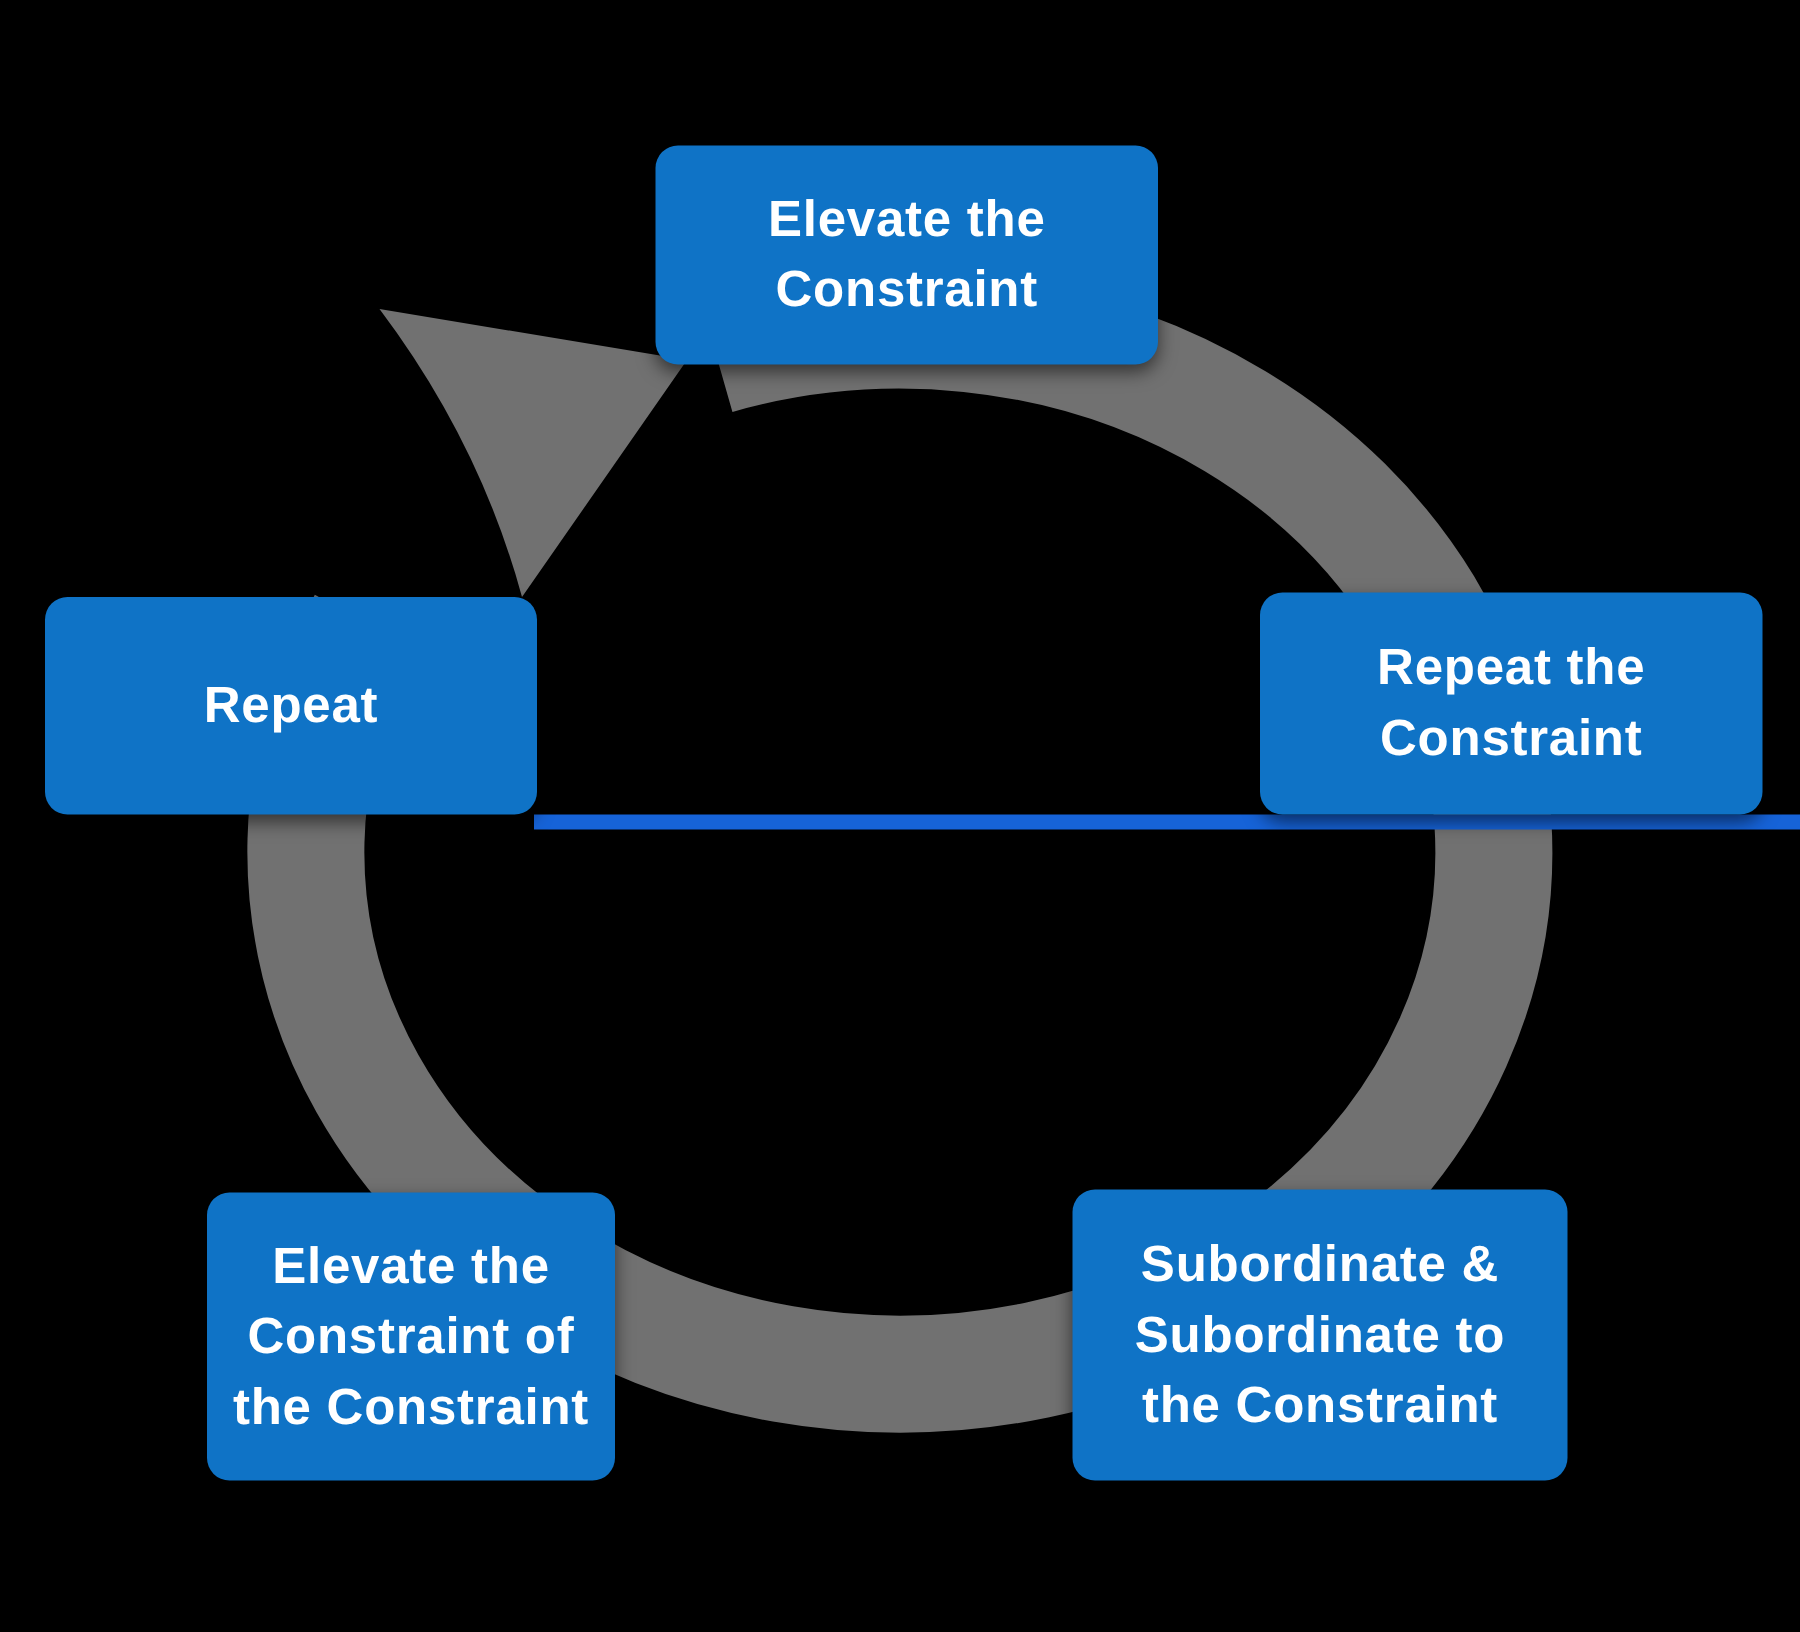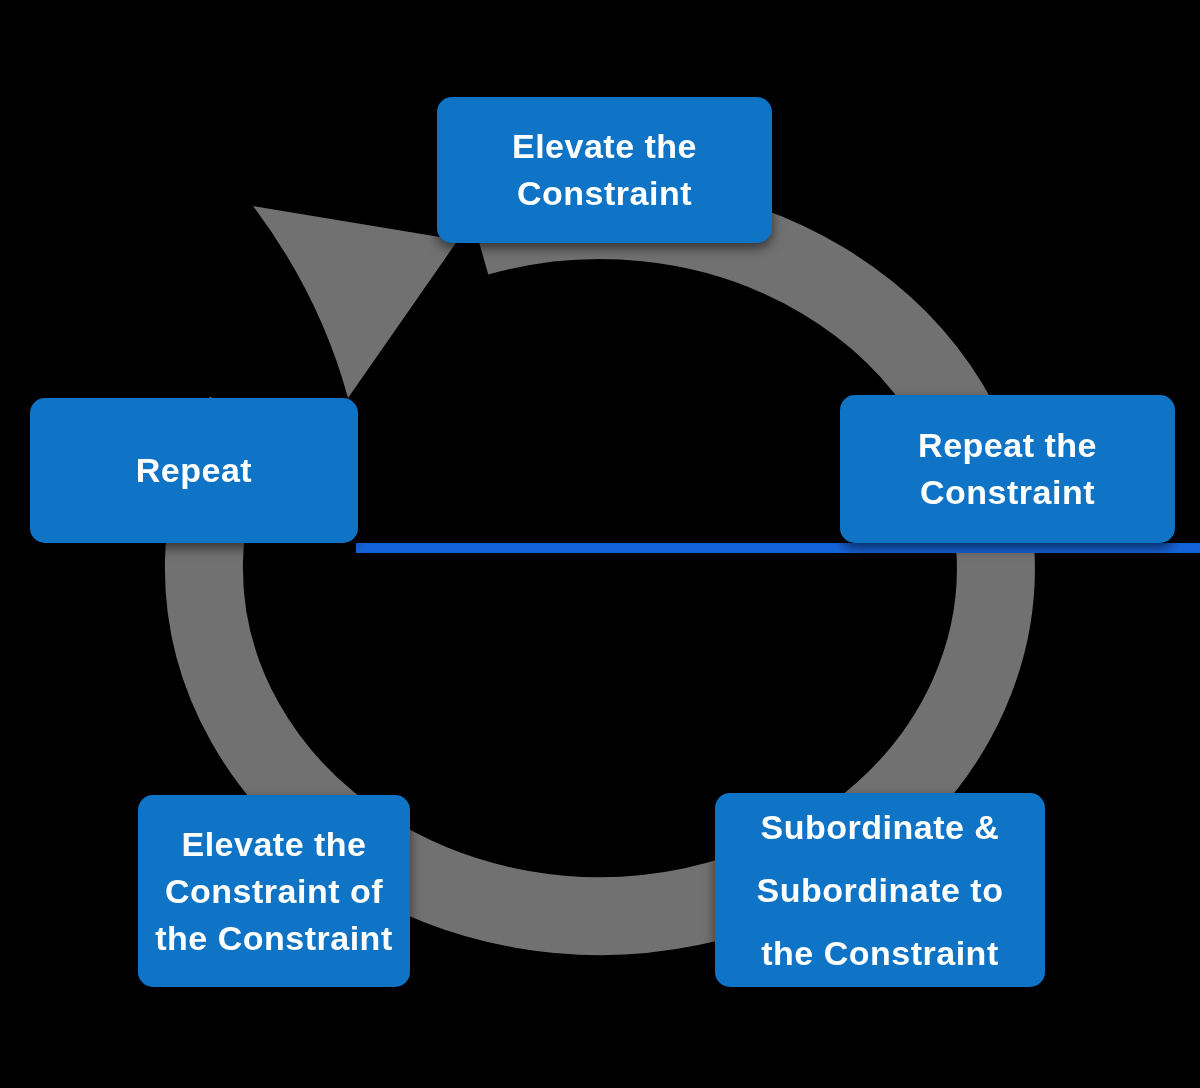--- a/index.html
+++ b/index.html
@@ -31,21 +31,21 @@
     border-radius:15px;
     display:flex;flex-direction:column;
     align-items:center;justify-content:center;
     text-align:center;
     font-weight:bold;font-size:34px;line-height:47px;
     letter-spacing:0.5px;
     box-shadow:0 5px 12px rgba(0,0,0,0.55);
   }
   .pos-top          {left:437px; top:97px;  width:335px; height:146px;}
   .pos-right        {left:840px; top:395px; width:335px; height:148px;}
-  .pos-bottom-right {left:715px; top:793px; width:330px; height:194px;gap:16px;}
+  .pos-bottom-right {left:715px; top:793px; width:330px; height:194px;}
   .pos-bottom-left  {left:138px; top:795px; width:272px; height:192px;}
   .pos-left         {left:30px;  top:398px; width:328px; height:145px;}
 </style>
 </head>
 <body>
 
 <div class="stage">
 
   <svg class="ring-svg" viewBox="0 0 1200 1088" xmlns="http://www.w3.org/2000/svg">
     <path d="M 477.6 237.1 A 396 348 0 1 1 244 415.5" fill="none" stroke-width="78" stroke-linecap="butt" stroke="#717171"></path>

